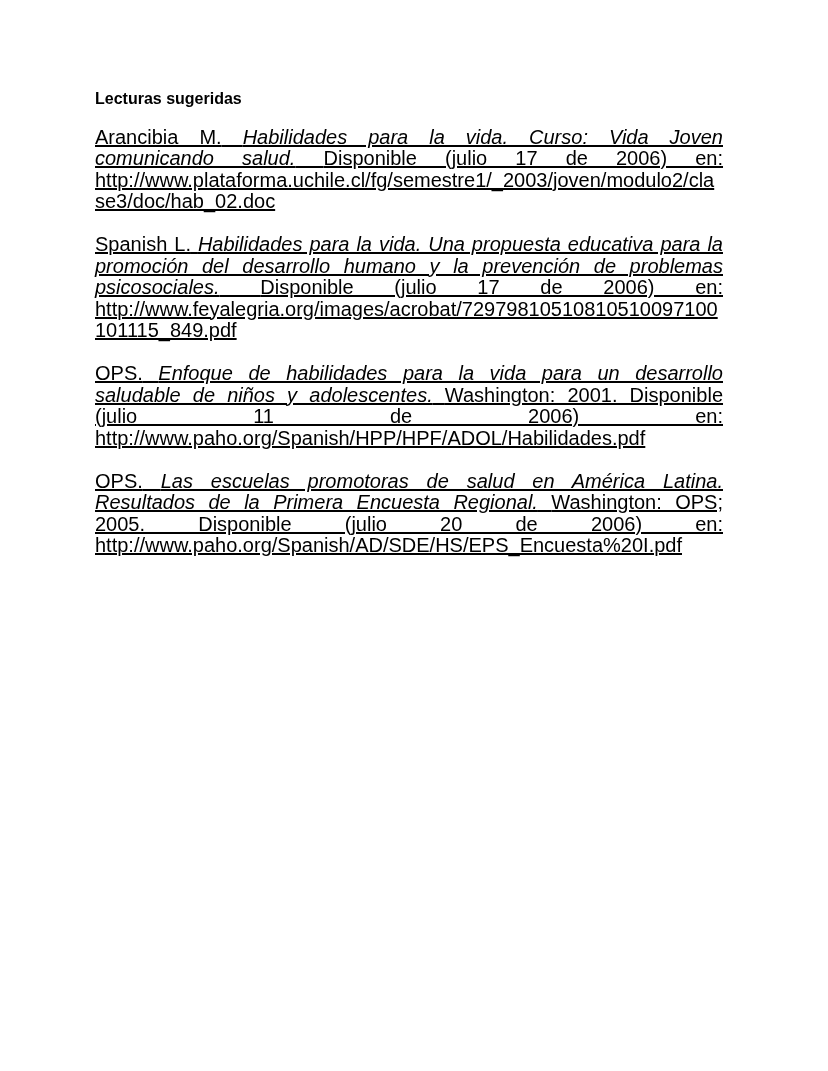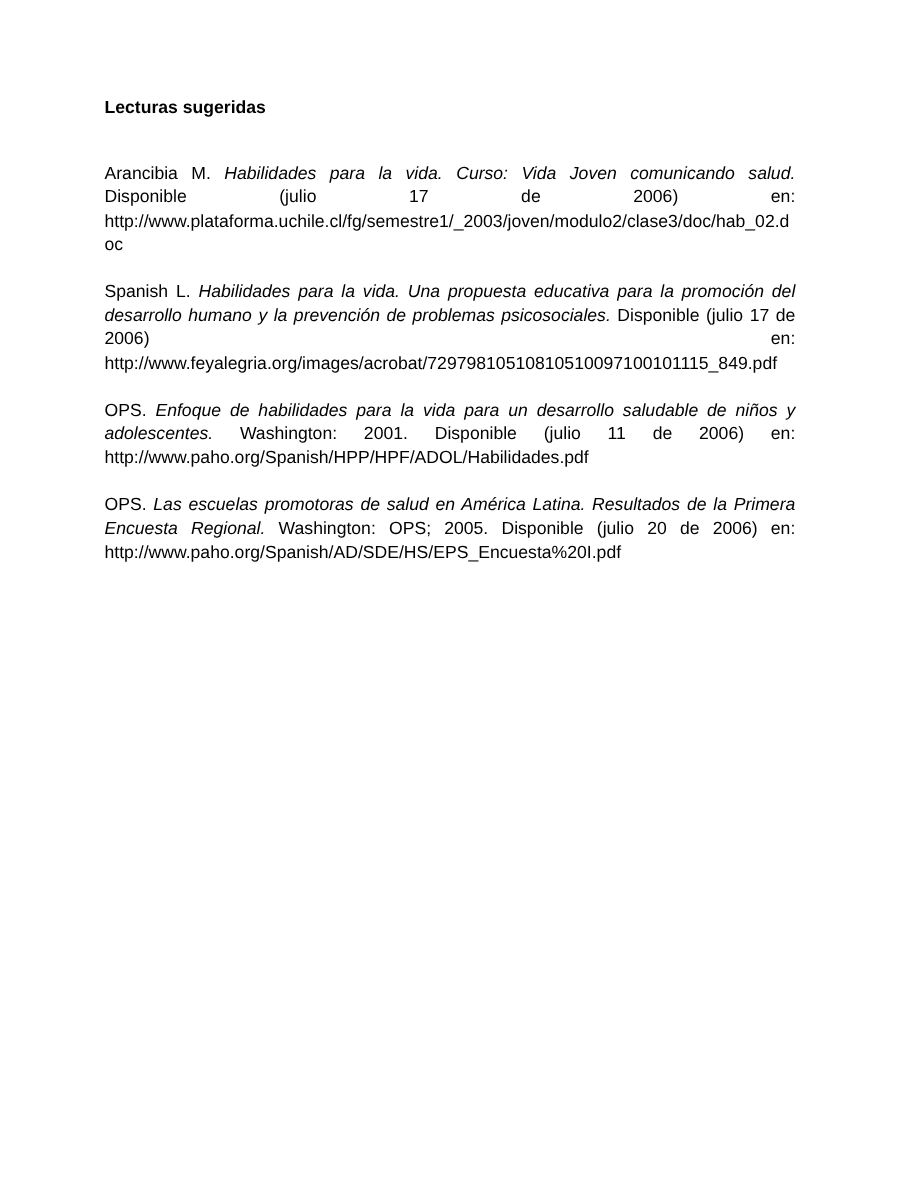--- a/index.html
+++ b/index.html
@@ -15,28 +15,29 @@
   .page-content {
     position: absolute;
     left: 95px;
     top: 88px;
     width: 628px;
   }
   .heading {
     font-size: 16px;
     font-weight: bold;
     line-height: 21.5px;
-    margin-bottom: 38px;
+    margin-bottom: 17px;
   }
   .ref {
-    font-size: 16px;
+    font-size: 20px;
     line-height: 21.5px;
     text-align: justify;
     margin-bottom: 21.5px;
     overflow-wrap: break-word;
+    text-decoration: underline;
   }
   .italic { font-style: italic; }
   .url { overflow-wrap: break-word; }
 </style>
 </head>
 <body>
 
 <div class="page-content">
 
   <h1 class="heading">Lecturas sugeridas</h1>

